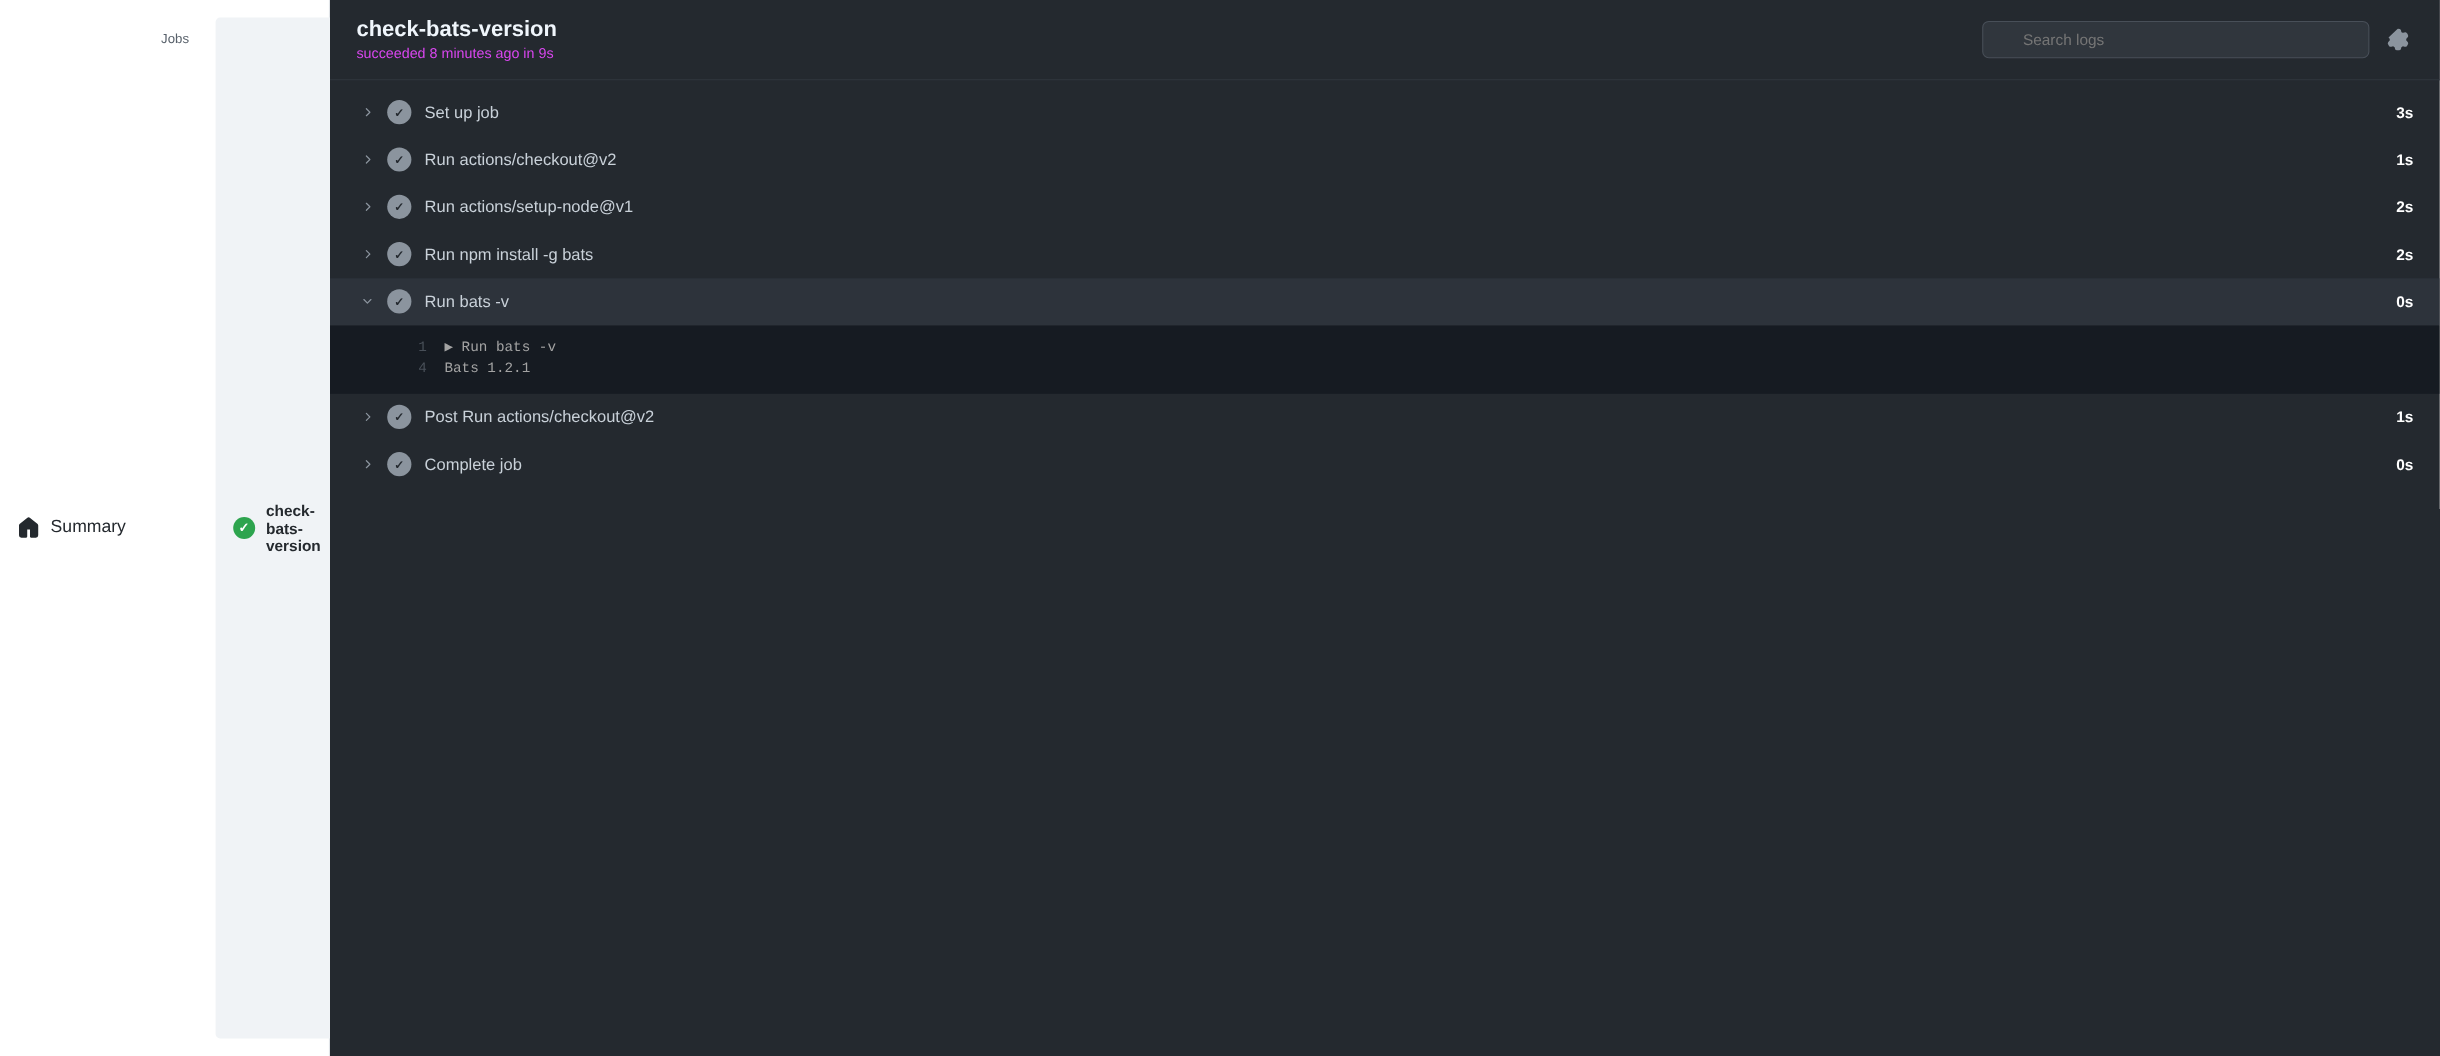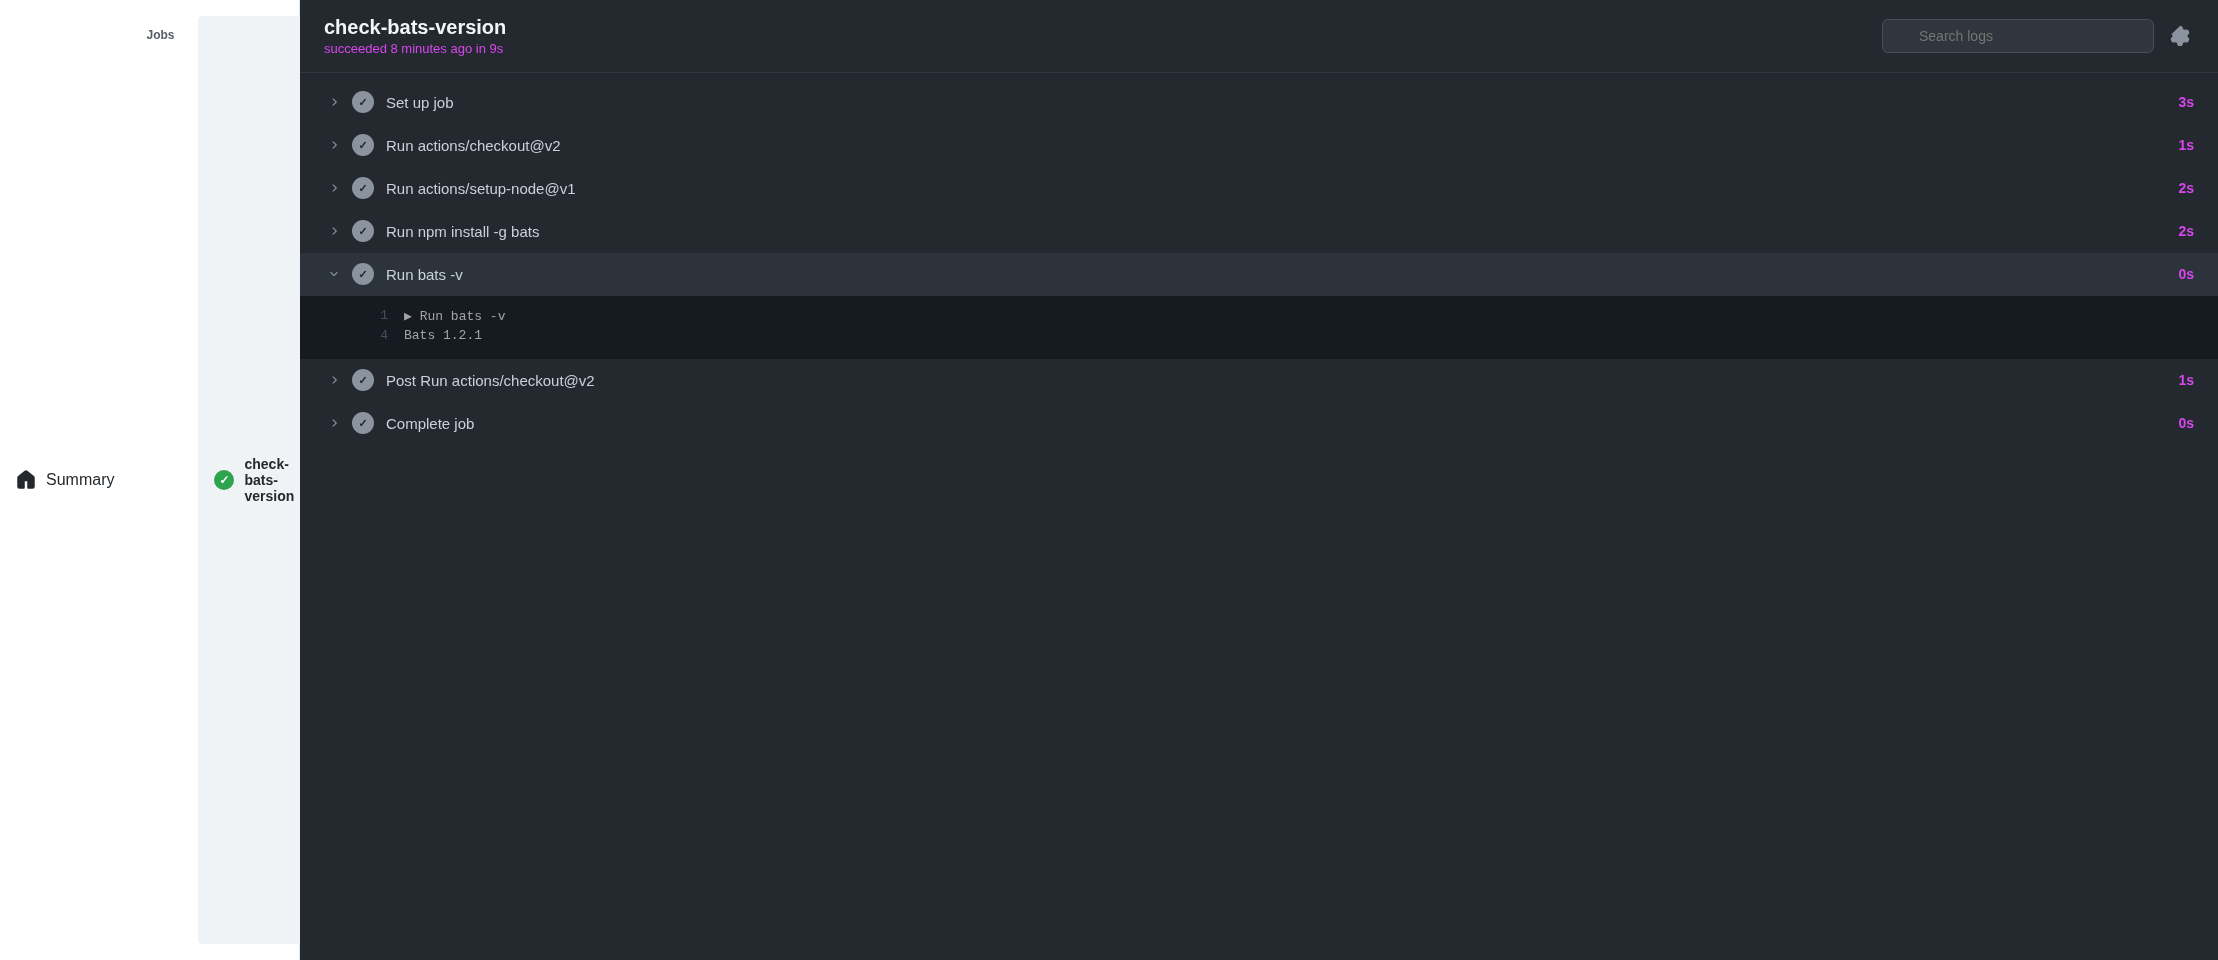--- a/index.html
+++ b/index.html
@@ -31,21 +31,21 @@
       font-weight: 500;
       cursor: pointer;
     }
     .home-icon {
       width: 20px;
       height: 20px;
     }
     .sidebar-section-label {
       padding: 12px 16px 6px 16px;
       font-size: 12px;
-      font-weight: 700;
+      font-weight: 400;
       color: #57606a;
       text-transform: none;
     }
     .sidebar-job-item {
       display: flex;
       align-items: center;
       gap: 10px;
       padding: 8px 16px;
       cursor: pointer;
       border-radius: 4px;
@@ -108,21 +108,21 @@
       align-items: center;
       gap: 12px;
     }
     .search-logs-input {
       background: #30363d;
       border: 1px solid #484f58;
       border-radius: 6px;
       padding: 8px 14px 8px 36px;
       color: #8b949e;
       font-size: 14px;
-      width: 272px;
+      width: 352px;
       outline: none;
       position: relative;
     }
     .search-wrapper {
       position: relative;
       display: flex;
       align-items: center;
     }
     .search-icon-svg {
       position: absolute;
@@ -184,21 +184,21 @@
       font-size: 11px;
       font-weight: bold;
     }
     .step-name {
       flex: 1;
       font-size: 15px;
       color: #c9d1d9;
     }
     .step-duration {
       font-size: 14px;
-      color: #d946ef;
+      color: #ffffff;
       font-weight: 600;
       min-width: 30px;
       text-align: right;
     }
 
     
     .step-log-content {
       background: #161b22;
       padding: 10px 24px 14px 68px;
       font-family: "SFMono-Regular", Consolas, "Liberation Mono", Menlo, monospace;

